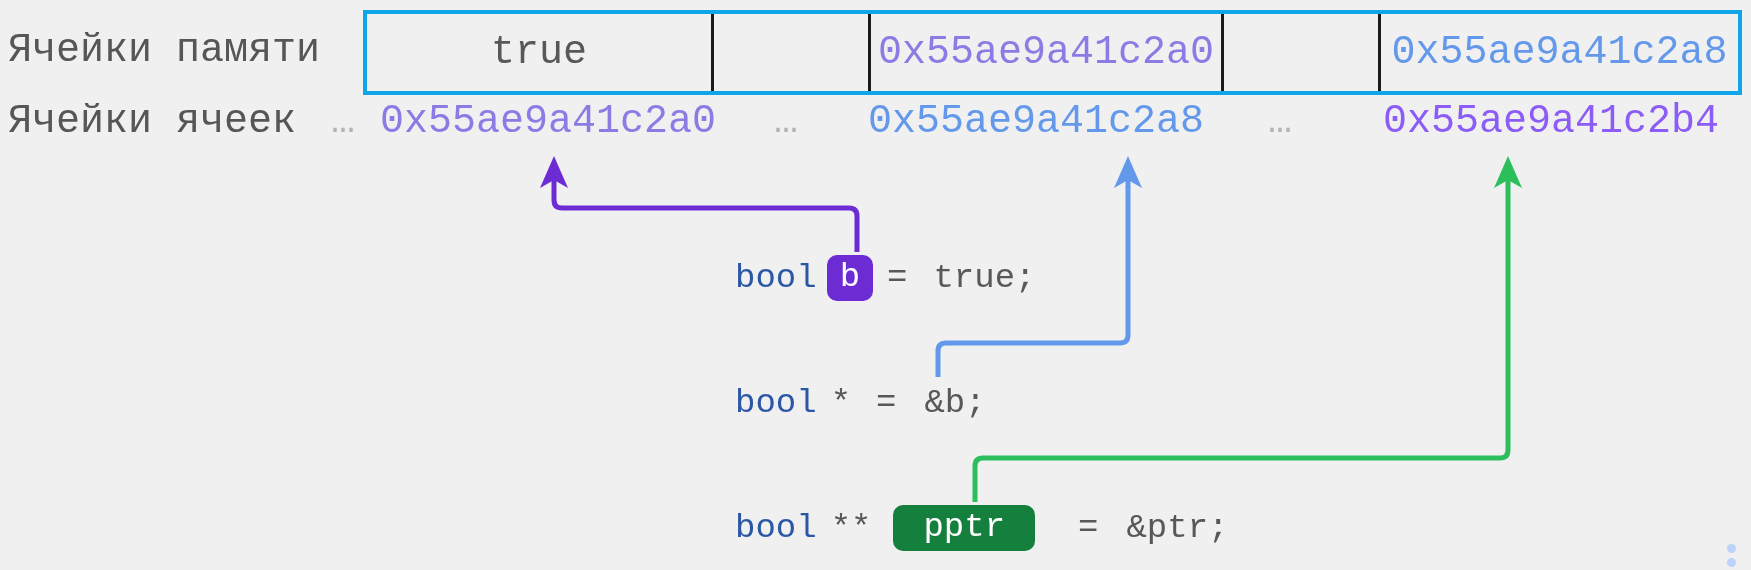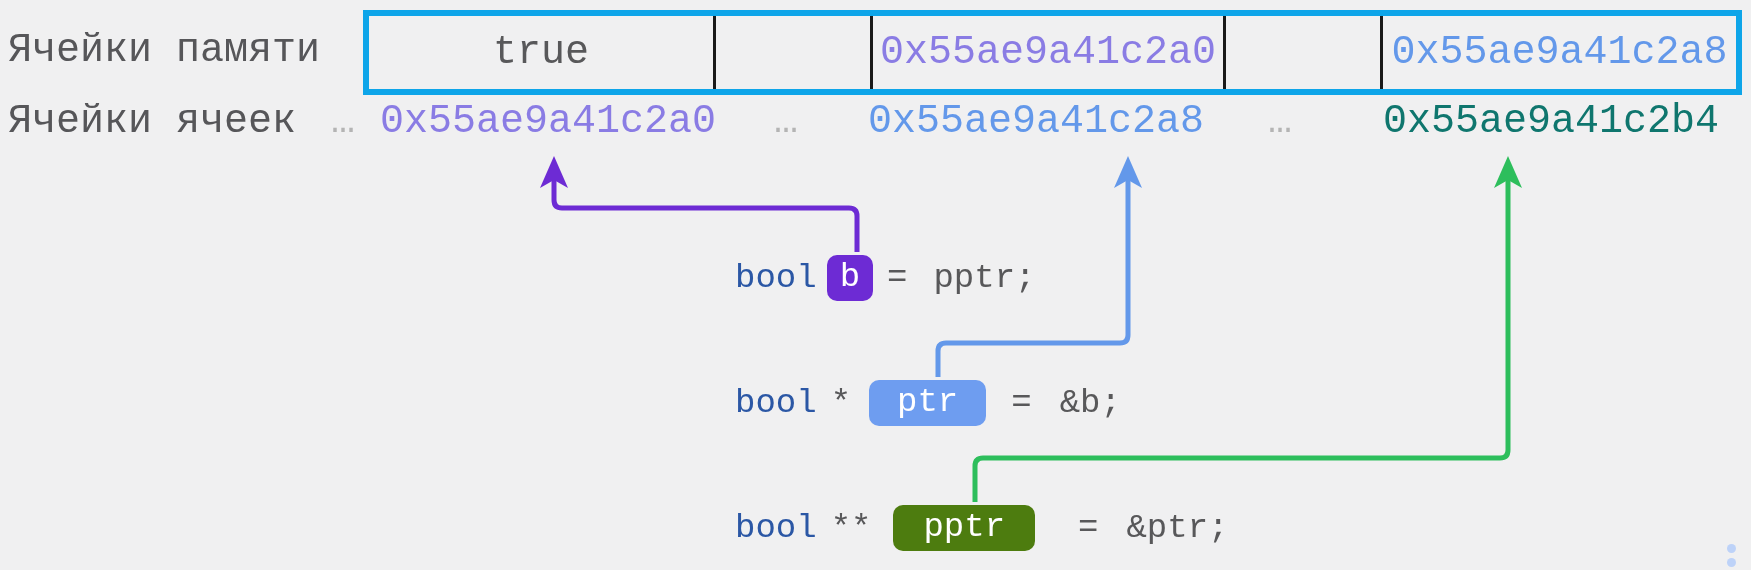--- a/index.html
+++ b/index.html
@@ -7,21 +7,21 @@
     position:relative;width:1751px;height:570px;background:#f0f0f1;overflow:hidden;
     font-family:Liberation Mono, monospace;color:#58585a;
   }
   
   .rowlabel{position:absolute;left:8px;font-size:40px;line-height:46px;color:#565659;white-space:nowrap;}
   #lbl-cells{top:28px;}
   #lbl-addrs{top:99px;}
   
   #memtable{
     position:absolute;left:363px;top:10px;width:1379px;height:85px;
-    border:6px solid #0ea5e9;box-sizing:border-box;display:flex;background:#f0f0f1;
+    border:4px solid #0ea5e9;box-sizing:border-box;display:flex;background:#f0f0f1;
   }
   .cell{
     display:flex;align-items:center;justify-content:center;
     font-size:40px;line-height:1;box-sizing:border-box;white-space:nowrap;
   }
   .cell + .cell{border-left:3px solid #1a1a1a;}
   .c1{width:344px;color:#58585a;}
   .c2{width:157px;}
   .c3{width:353px;}
   .c4{width:157px;}
@@ -82,53 +82,52 @@
     <div class="cell c3" style="color: rgb(138, 124, 228);">0x55ae9a41c2a0</div>
     <div class="cell c4"></div>
     <div class="cell c5" style="color: rgb(99, 152, 234);">0x55ae9a41c2a8</div>
   </div>
 
   <span class="dots" id="dots1">…</span>
   <span class="addr" id="addr1" style="color: rgb(138, 124, 228);">0x55ae9a41c2a0</span>
   <span class="dots" id="dots2">…</span>
   <span class="addr" id="addr2" style="color: rgb(99, 152, 234);">0x55ae9a41c2a8</span>
   <span class="dots" id="dots3">…</span>
-  <span class="addr" id="addr3" style="color: #0f766e;">0x55ae9a41c2b4</span>
+  <span class="addr" id="addr3" style="color: #8b5cf6;">0x55ae9a41c2b4</span>
 
   <svg id="arrows" viewBox="0 0 1751 570" xmlns="http://www.w3.org/2000/svg">
 
     <path d="M857 252 L857 216 Q857 208 849 208 L562 208 Q554 208 554 200 L554 180" fill="none" stroke-width="5" stroke="#6d2bd4"></path>
     <polygon points="554,156 540,188 554,180 568,188" fill="#6d2bd4"></polygon>
 
     <path d="M938 377 L938 351 Q938 343 946 343 L1120 343 Q1128 343 1128 335 L1128 180" fill="none" stroke-width="5" stroke="#6398ea"></path>
     <polygon points="1128,156 1114,188 1128,180 1142,188" fill="#6398ea"></polygon>
 
     <path d="M975 502 L975 466 Q975 458 983 458 L1500 458 Q1508 458 1508 450 L1508 180" fill="none" stroke-width="5" stroke="#2dbe5c"></path>
     <polygon points="1508,156 1494,188 1508,180 1522,188" fill="#2dbe5c"></polygon>
   </svg>
 
   <div class="codeline" id="line-b">
     <span class="kw" style="color: rgb(43, 87, 165);">bool</span>
     <span class="badge" style="background: rgb(109, 43, 212);">b</span>
     <span class="eq">=</span>
-    <span class="val">pptr;</span>
+    <span class="val">true;</span>
   </div>
 
   <div class="codeline" id="line-ptr">
     <span class="kw" style="color: rgb(43, 87, 165);">bool</span>
     <span class="stars">*</span>
-    <span class="badge wide" style="background: rgb(110, 157, 240);">ptr</span>
     <span class="eq">=</span>
     <span class="val">&amp;b;</span>
   </div>
 
   <div class="codeline" id="line-pptr">
     <span class="kw" style="color: rgb(43, 87, 165);">bool</span>
     <span class="stars">**</span>
-    <span class="badge wider" style="background: #4d7c0f; text-align: right;">pptr</span>
+    <span class="badge wider" style="background: #15803d; text-align: right;">pptr</span>
     <span class="eq">=</span>
     <span class="val">&amp;ptr;</span>
   </div>
 
   <div id="more">
     <div class="dot" style="background: rgb(189, 210, 248);"></div>
     <div class="dot" style="background: rgb(189, 210, 248);"></div>
   </div>
 
 </div>

